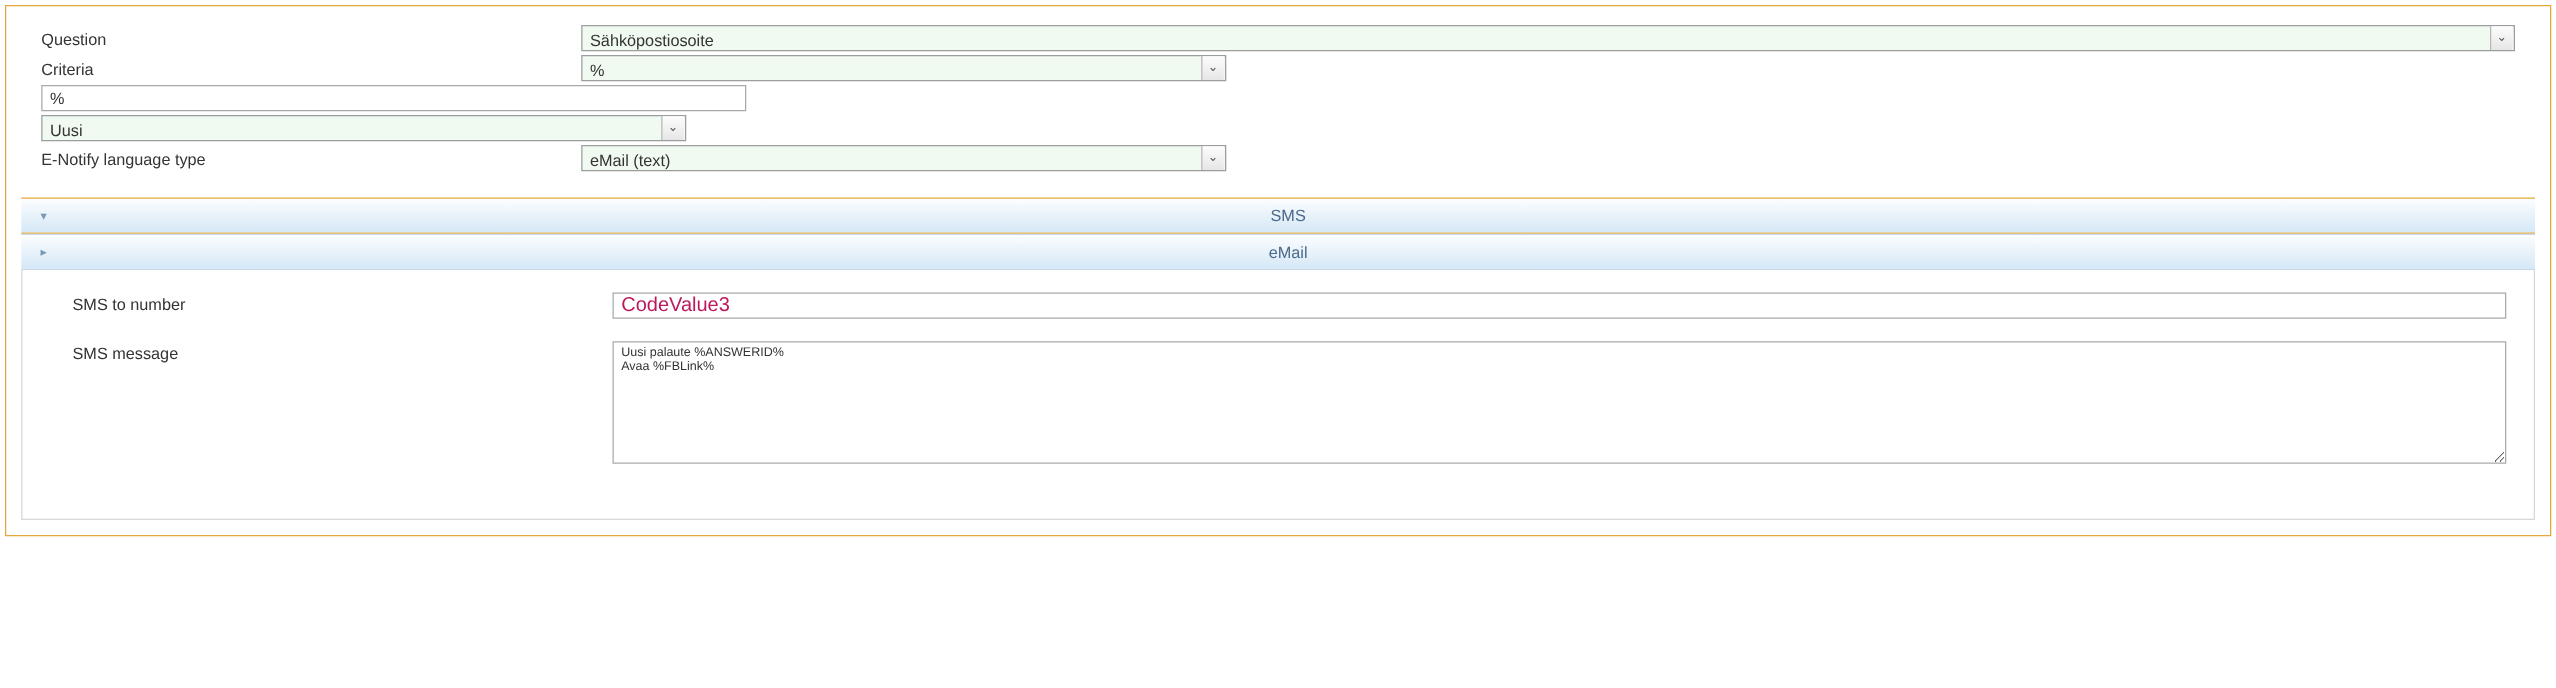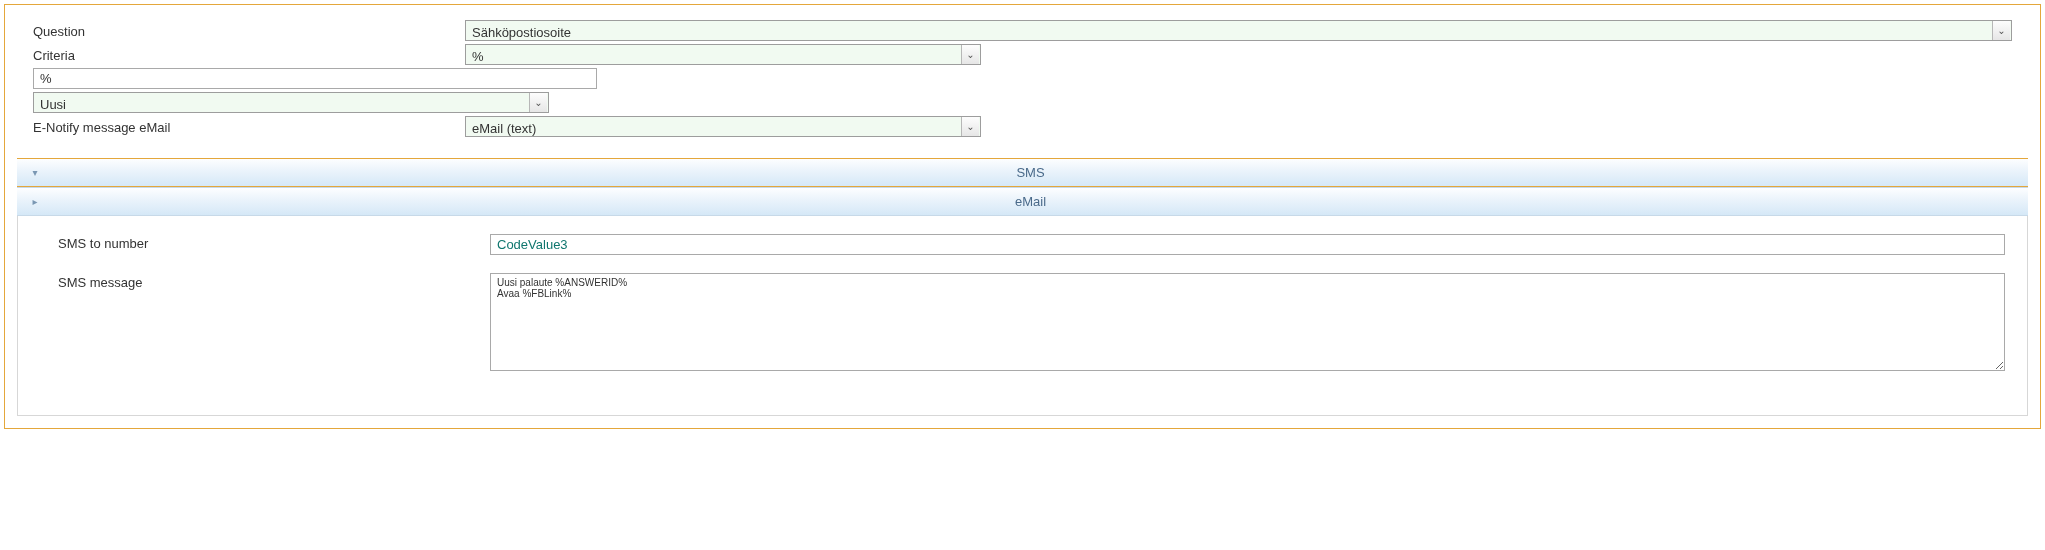--- a/index.html
+++ b/index.html
@@ -121,25 +121,25 @@
     margin-bottom: 18px;
   }
   .sms-label {
     width: 432px;
     font-size: 13px;
     padding-top: 2px;
   }
   .sms-input {
     flex: 1;
     border: 1px solid #a9a9a9;
-    font-size: 13px;
+    font-size: 16px;
     padding: 2px 6px;
     height: 21px;
     background: #fff;
-    color: #0f766e;
+    color: #be185d;
     outline: none;
   }
   .sms-textarea {
     flex: 1;
     border: 1px solid #a9a9a9;
     font-size: 10px;
     padding: 3px 6px;
     height: 98px;
     background: #fff;
     color: #333;
@@ -187,21 +187,21 @@
     <div class="form-row">
       <div class="form-control-wrap">
         <div class="select-box mid">
           <span>Uusi</span>
           <span class="select-arrow">⌄</span>
         </div>
       </div>
     </div>
 
     <div class="form-row">
-      <div class="form-label">E-Notify message eMail</div>
+      <div class="form-label">E-Notify language type</div>
       <div class="form-control-wrap">
         <div class="select-box mid">
           <span>eMail (text)</span>
           <span class="select-arrow">⌄</span>
         </div>
       </div>
     </div>
 
   </div>
 

